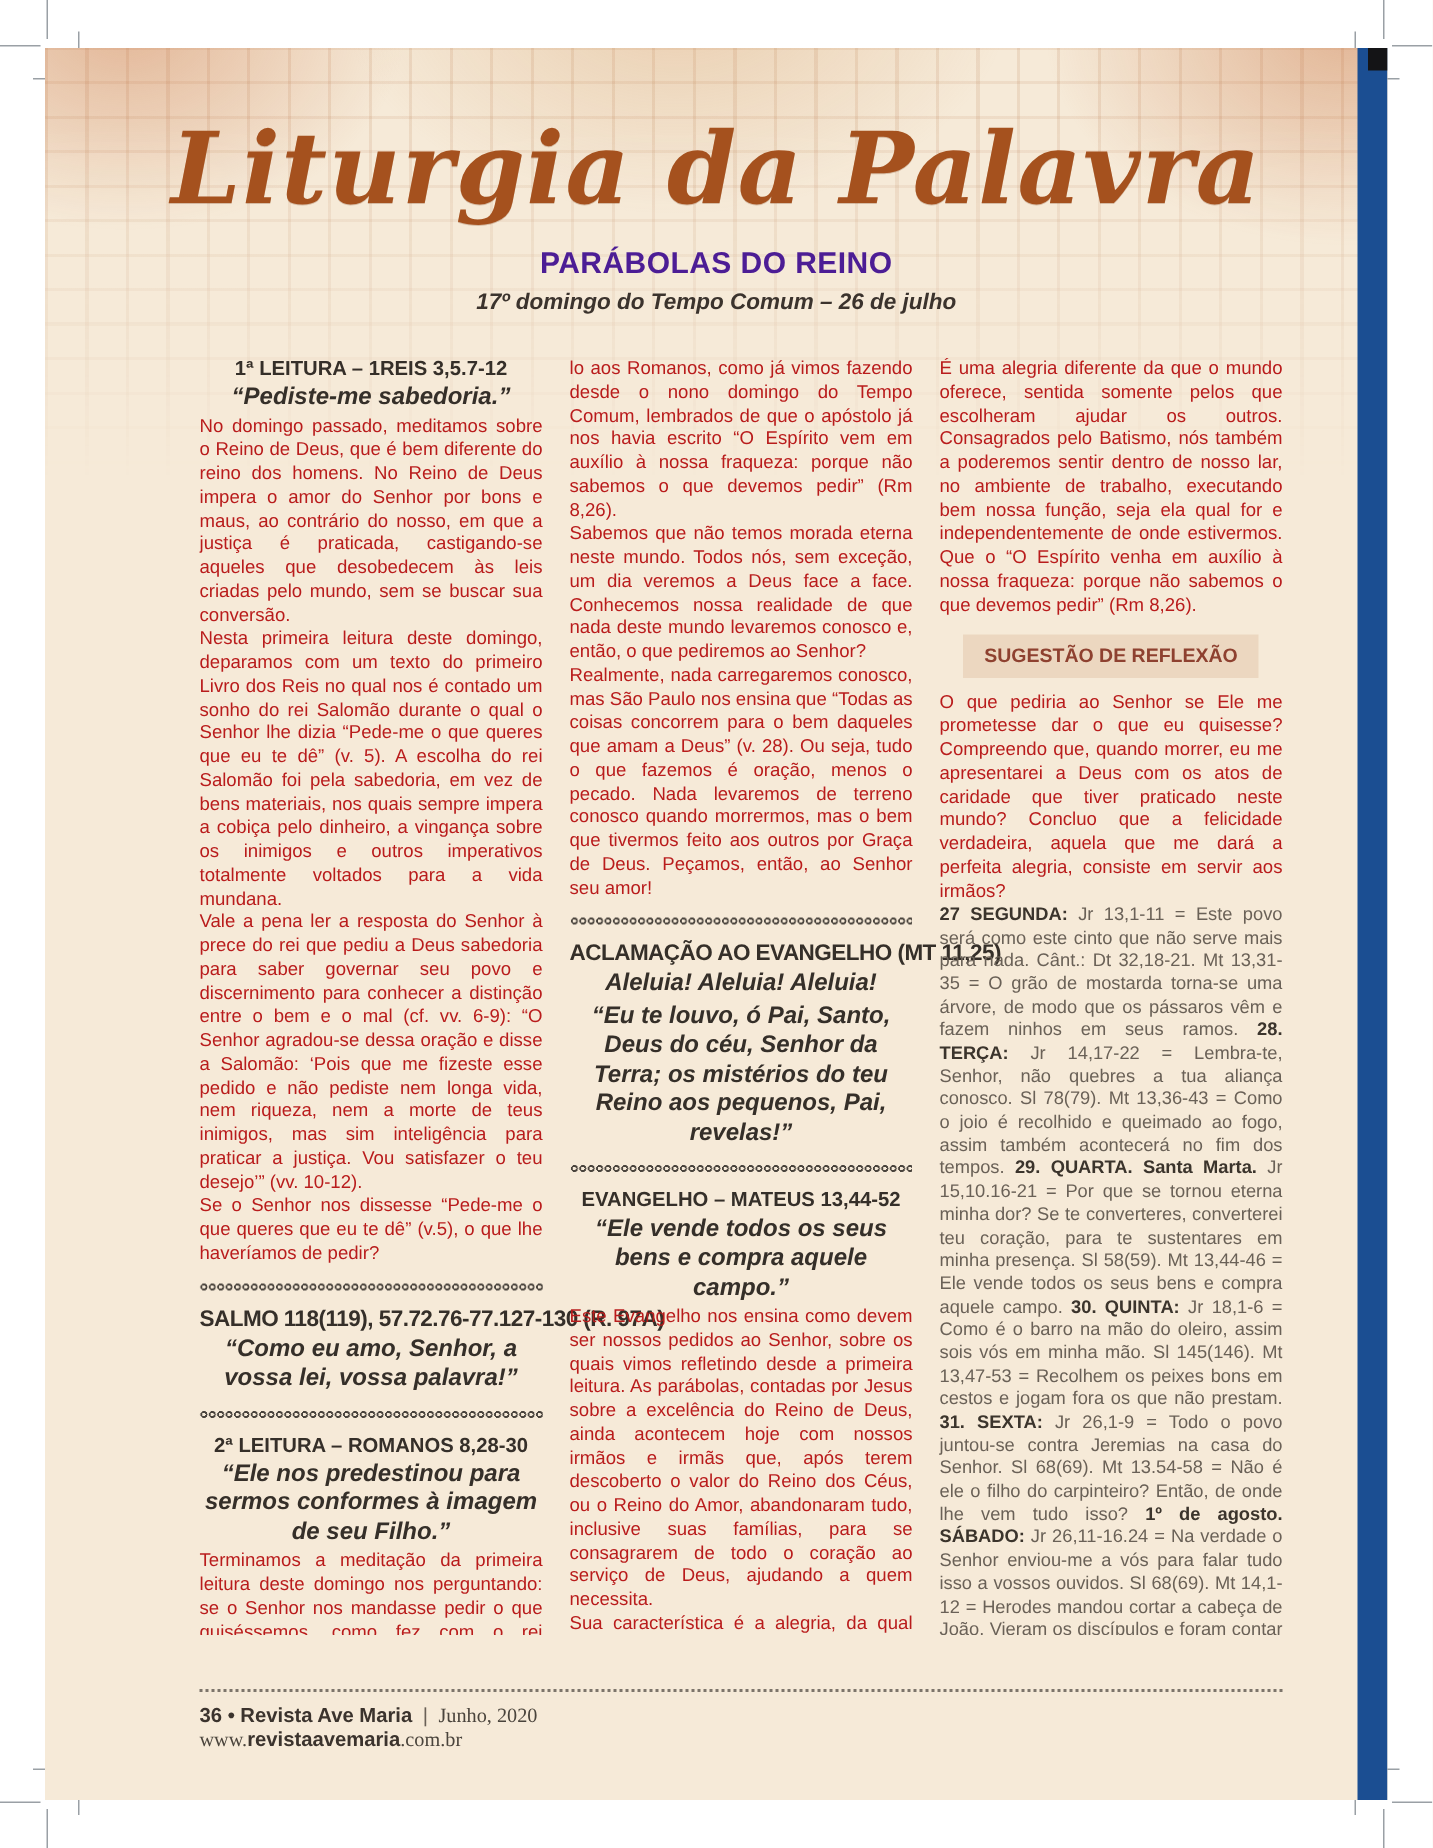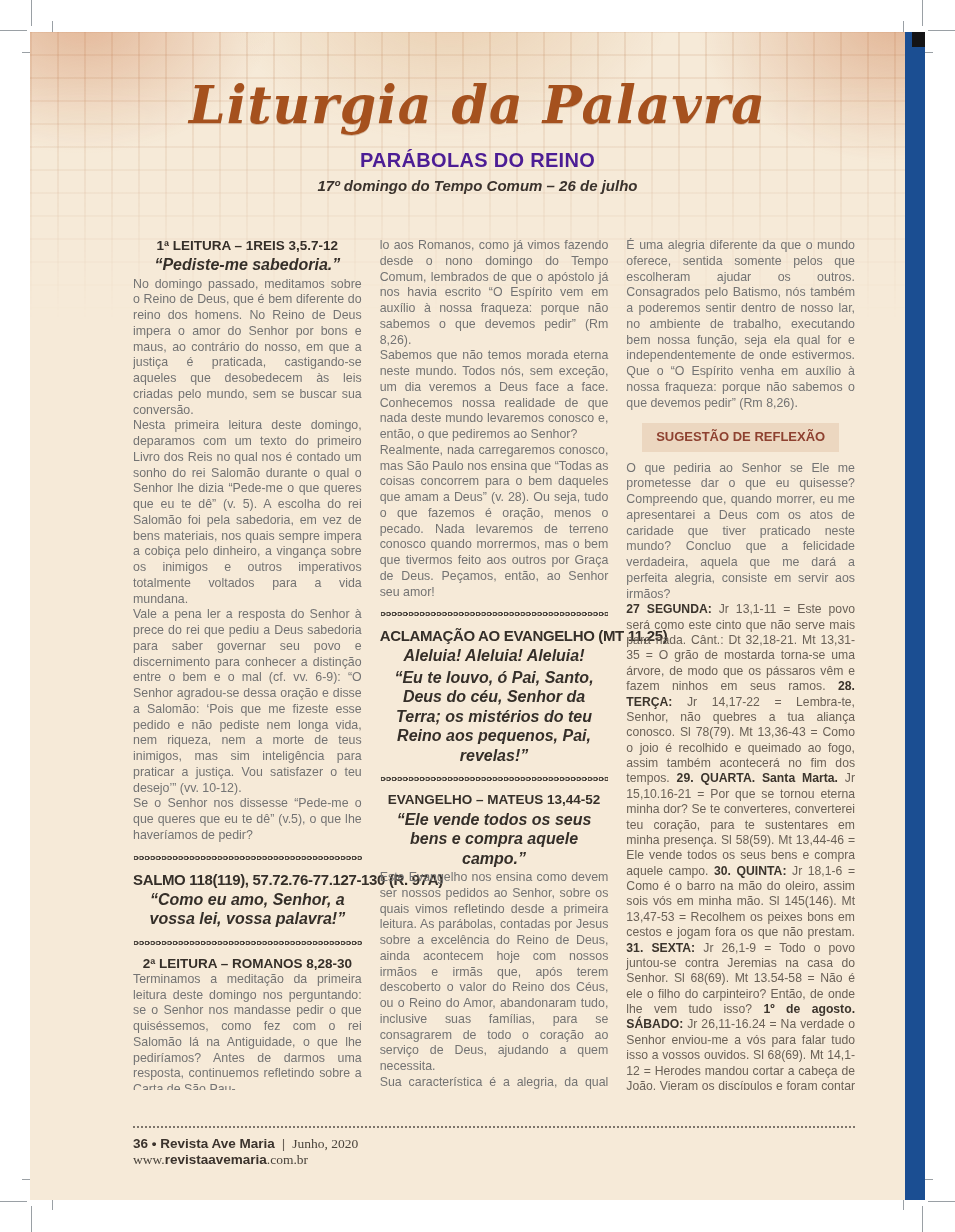--- a/index.html
+++ b/index.html
@@ -19,33 +19,33 @@
       repeating-linear-gradient(90deg, rgba(176,108,62,.14) 0 2px, transparent 2px 27px),
       repeating-linear-gradient(0deg, rgba(176,108,62,.11) 0 2px, transparent 2px 23px);
     -webkit-mask-image:linear-gradient(to bottom,#000 18%,transparent 96%);
             mask-image:linear-gradient(to bottom,#000 18%,transparent 96%);
   }
   .blue-bar{position:absolute;right:0;top:0;bottom:0;width:20px;background:#1b4e92;}
   .bleed-square{position:absolute;right:0;top:0;width:13px;height:15px;background:#141416;}
   
   header{position:relative;padding-top:44px;text-align:center;}
   .script-title{font-family:"DejaVu Serif",serif;font-style:italic;font-weight:600;
-    font-size:52px;line-height:1.1;color:#a5511e;letter-spacing:1px;
+    font-size:66px;line-height:1.1;color:#a5511e;letter-spacing:1px;
     text-shadow:0 1px 0 rgba(120,50,10,.25);}
   .page-title{margin:16px 0 0;font-size:20px;font-weight:bold;color:#4c1d95;letter-spacing:.3px;}
   .page-subtitle{margin:5px 0 0;font-size:15px;font-weight:bold;font-style:italic;color:#3b332d;}
   
   .columns{position:absolute;left:103px;top:206px;width:722px;height:852px;
     display:flex;gap:18px;overflow:hidden;}
   .col{flex:1;min-width:0;}
   .col-head{margin:0;font-size:13.5px;line-height:1.2;font-weight:bold;color:#352f29;text-align:center;}
   .col-head.small{font-size:15px;letter-spacing:-.35px;white-space:nowrap;}
   .quote{margin:1px 0 2px;font-size:16px;line-height:1.22;font-weight:bold;font-style:italic;
     color:#352f29;text-align:center;}
-  .body-p{margin:0;font-size:12.4px;line-height:1.27;color:#737373;text-align:justify;
+  .body-p{margin:0;font-size:12.4px;line-height:1.27;color:#b91c1c;text-align:justify;
     text-justify:inter-word;hyphens:manual;}
   .divider{height:6px;margin:11px 0 10px;
     background:radial-gradient(circle 2.4px at 3px 3px, transparent 1.1px, #4a443d 1.2px 2.2px, transparent 2.4px);
     background-size:5.6px 6px;background-repeat:repeat-x;}
   .tan-box{margin:12px 16px 9px;padding:6px 4px;background:#ecd7c0;text-align:center;
     font-size:13px;line-height:1.25;font-weight:bold;color:#8e4130;}
   .leituras{margin:0;font-size:12.2px;line-height:1.26;color:#6a6157;text-align:justify;}
   .leituras b{color:#3b342c;}
   
   .footer-rule{position:absolute;left:103px;top:1094px;width:722px;border-top:2px dotted #7d756b;}
@@ -97,20 +97,21 @@
         <p class="quote">“Pediste-me sabedoria.”</p>
         <p class="body-p">No domingo passado, meditamos sobre o Reino de Deus, que é bem diferente do reino dos homens. No Reino de Deus impera o amor do Senhor por bons e maus, ao contrário do nosso, em que a justiça é praticada, castigando-se aqueles que desobedecem às leis criadas pelo mundo, sem se buscar sua conversão.</p>
         <p class="body-p">Nesta primeira leitura deste domingo, deparamos com um texto do primeiro Livro dos Reis no qual nos é contado um sonho do rei Salomão durante o qual o Senhor lhe dizia “Pede-me o que queres que eu te dê” (v. 5). A escolha do rei Salomão foi pela sabedoria, em vez de bens materiais, nos quais sempre impera a cobiça pelo dinheiro, a vingança sobre os inimigos e outros imperativos totalmente voltados para a vida mundana.</p>
         <p class="body-p">Vale a pena ler a resposta do Senhor à prece do rei que pediu a Deus sabedoria para saber governar seu povo e discernimento para conhecer a distinção entre o bem e o mal (cf. vv. 6-9): “O Senhor agradou-se dessa oração e disse a Salomão: ‘Pois que me fizeste esse pedido e não pediste nem longa vida, nem riqueza, nem a morte de teus inimigos, mas sim inteligência para praticar a justiça. Vou satisfazer o teu desejo’” (vv. 10-12).</p>
         <p class="body-p">Se o Senhor nos dissesse “Pede-me o que queres que eu te dê” (v.5), o que lhe haveríamos de pedir?</p>
         <div class="divider"></div>
         <h3 class="col-head small">SALMO 118(119), 57.72.76-77.127-130 (R. 97A)</h3>
         <p class="quote">“Como eu amo, Senhor, a vossa lei, vossa palavra!”</p>
         <div class="divider"></div>
         <h3 class="col-head">2ª LEITURA – ROMANOS 8,28-30</h3>
+        <p class="quote">“Ele nos predestinou para sermos conformes à imagem de seu Filho.”</p>
         <p class="body-p">Terminamos a meditação da primeira leitura deste domingo nos perguntando: se o Senhor nos mandasse pedir o que quiséssemos, como fez com o rei Salomão lá na Antiguidade, o que lhe pediríamos? Antes de darmos uma resposta, continuemos refletindo sobre a Carta de São Pau-</p>
       </section>
 
       <section class="col">
         <p class="body-p">lo aos Romanos, como já vimos fazendo desde o nono domingo do Tempo Comum, lembrados de que o apóstolo já nos havia escrito “O Espírito vem em auxílio à nossa fraqueza: porque não sabemos o que devemos pedir” (Rm 8,26).</p>
         <p class="body-p">Sabemos que não temos morada eterna neste mundo. Todos nós, sem exceção, um dia veremos a Deus face a face. Conhecemos nossa realidade de que nada deste mundo levaremos conosco e, então, o que pediremos ao Senhor?</p>
         <p class="body-p">Realmente, nada carregaremos conosco, mas São Paulo nos ensina que “Todas as coisas concorrem para o bem daqueles que amam a Deus” (v. 28). Ou seja, tudo o que fazemos é oração, menos o pecado. Nada levaremos de terreno conosco quando morrermos, mas o bem que tivermos feito aos outros por Graça de Deus. Peçamos, então, ao Senhor seu amor!</p>
         <div class="divider"></div>
         <h3 class="col-head small">ACLAMAÇÃO AO EVANGELHO (MT 11,25)</h3>
         <p class="quote">Aleluia! Aleluia! Aleluia!</p>

